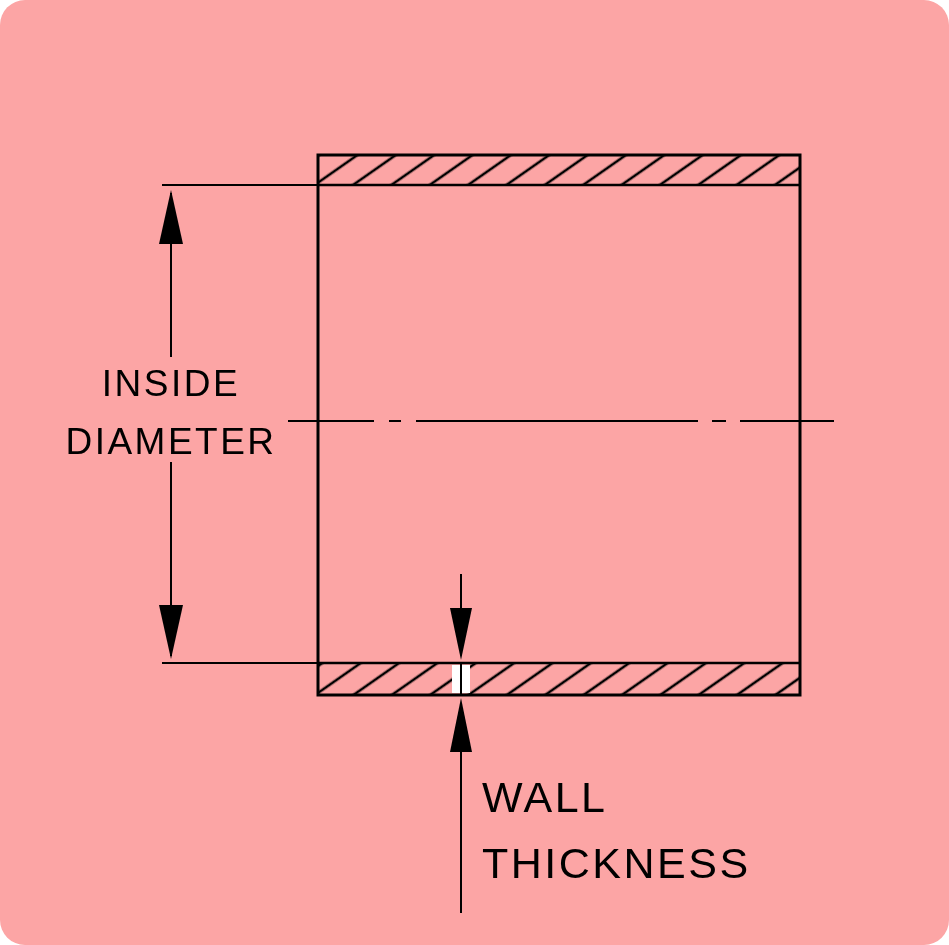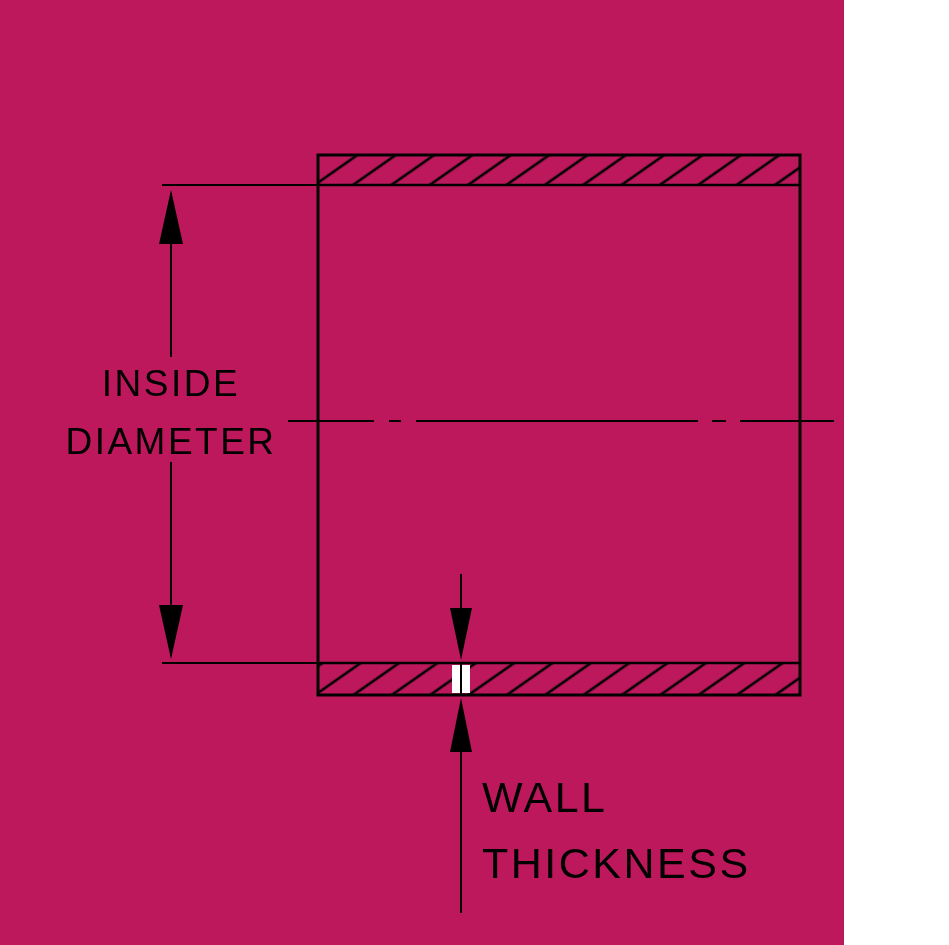--- a/index.html
+++ b/index.html
@@ -6,23 +6,24 @@
     margin: 0;
     padding: 0;
     background: #ffffff;
     width: 949px;
     height: 945px;
     overflow: hidden;
     font-family: "Liberation Sans", sans-serif;
   }
   .drawing-wrap {
     position: relative;
-    width: 844px;
+    width: 949px;
     height: 945px;
-    background: #be185d;
+    background: #fca5a5;
+    border-radius: 25px;
   }
   svg text.dim-label {
     font-family: "Liberation Sans", sans-serif;
     fill: #000000;
     letter-spacing: 2.5px;
   }
   svg text.dim-label.small {
     font-size: 37px;
   }
   svg text.dim-label.large {

